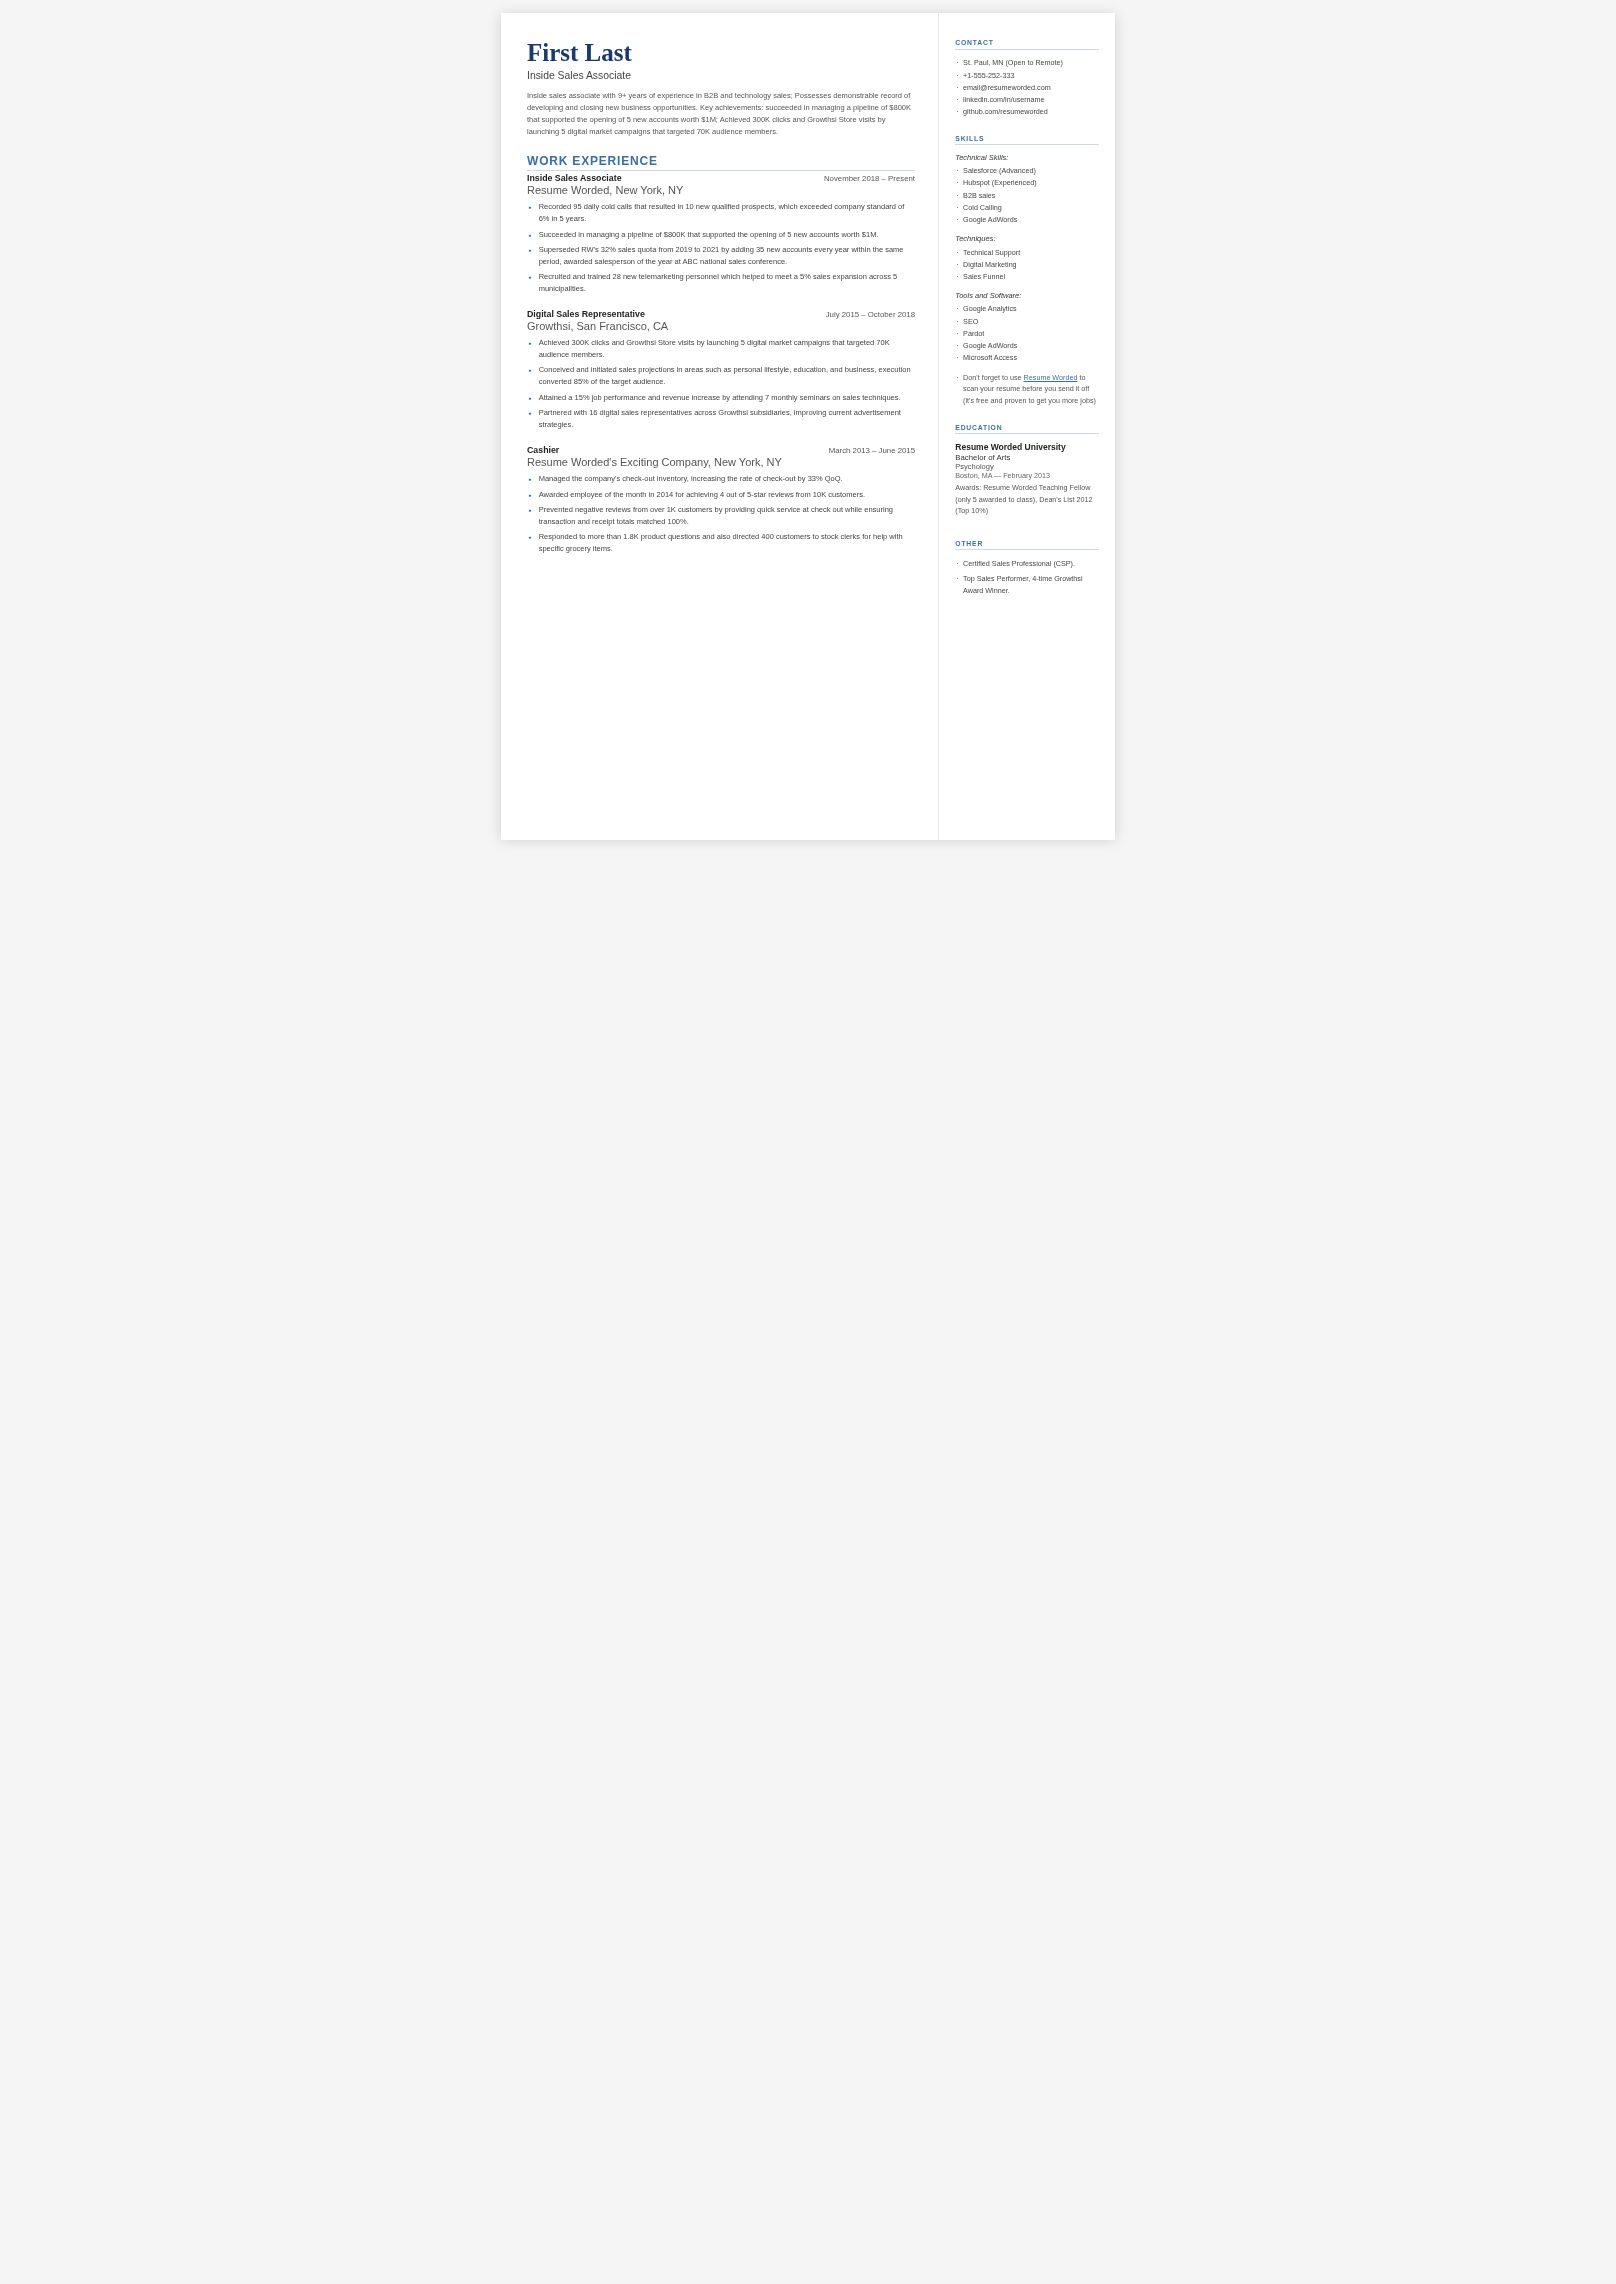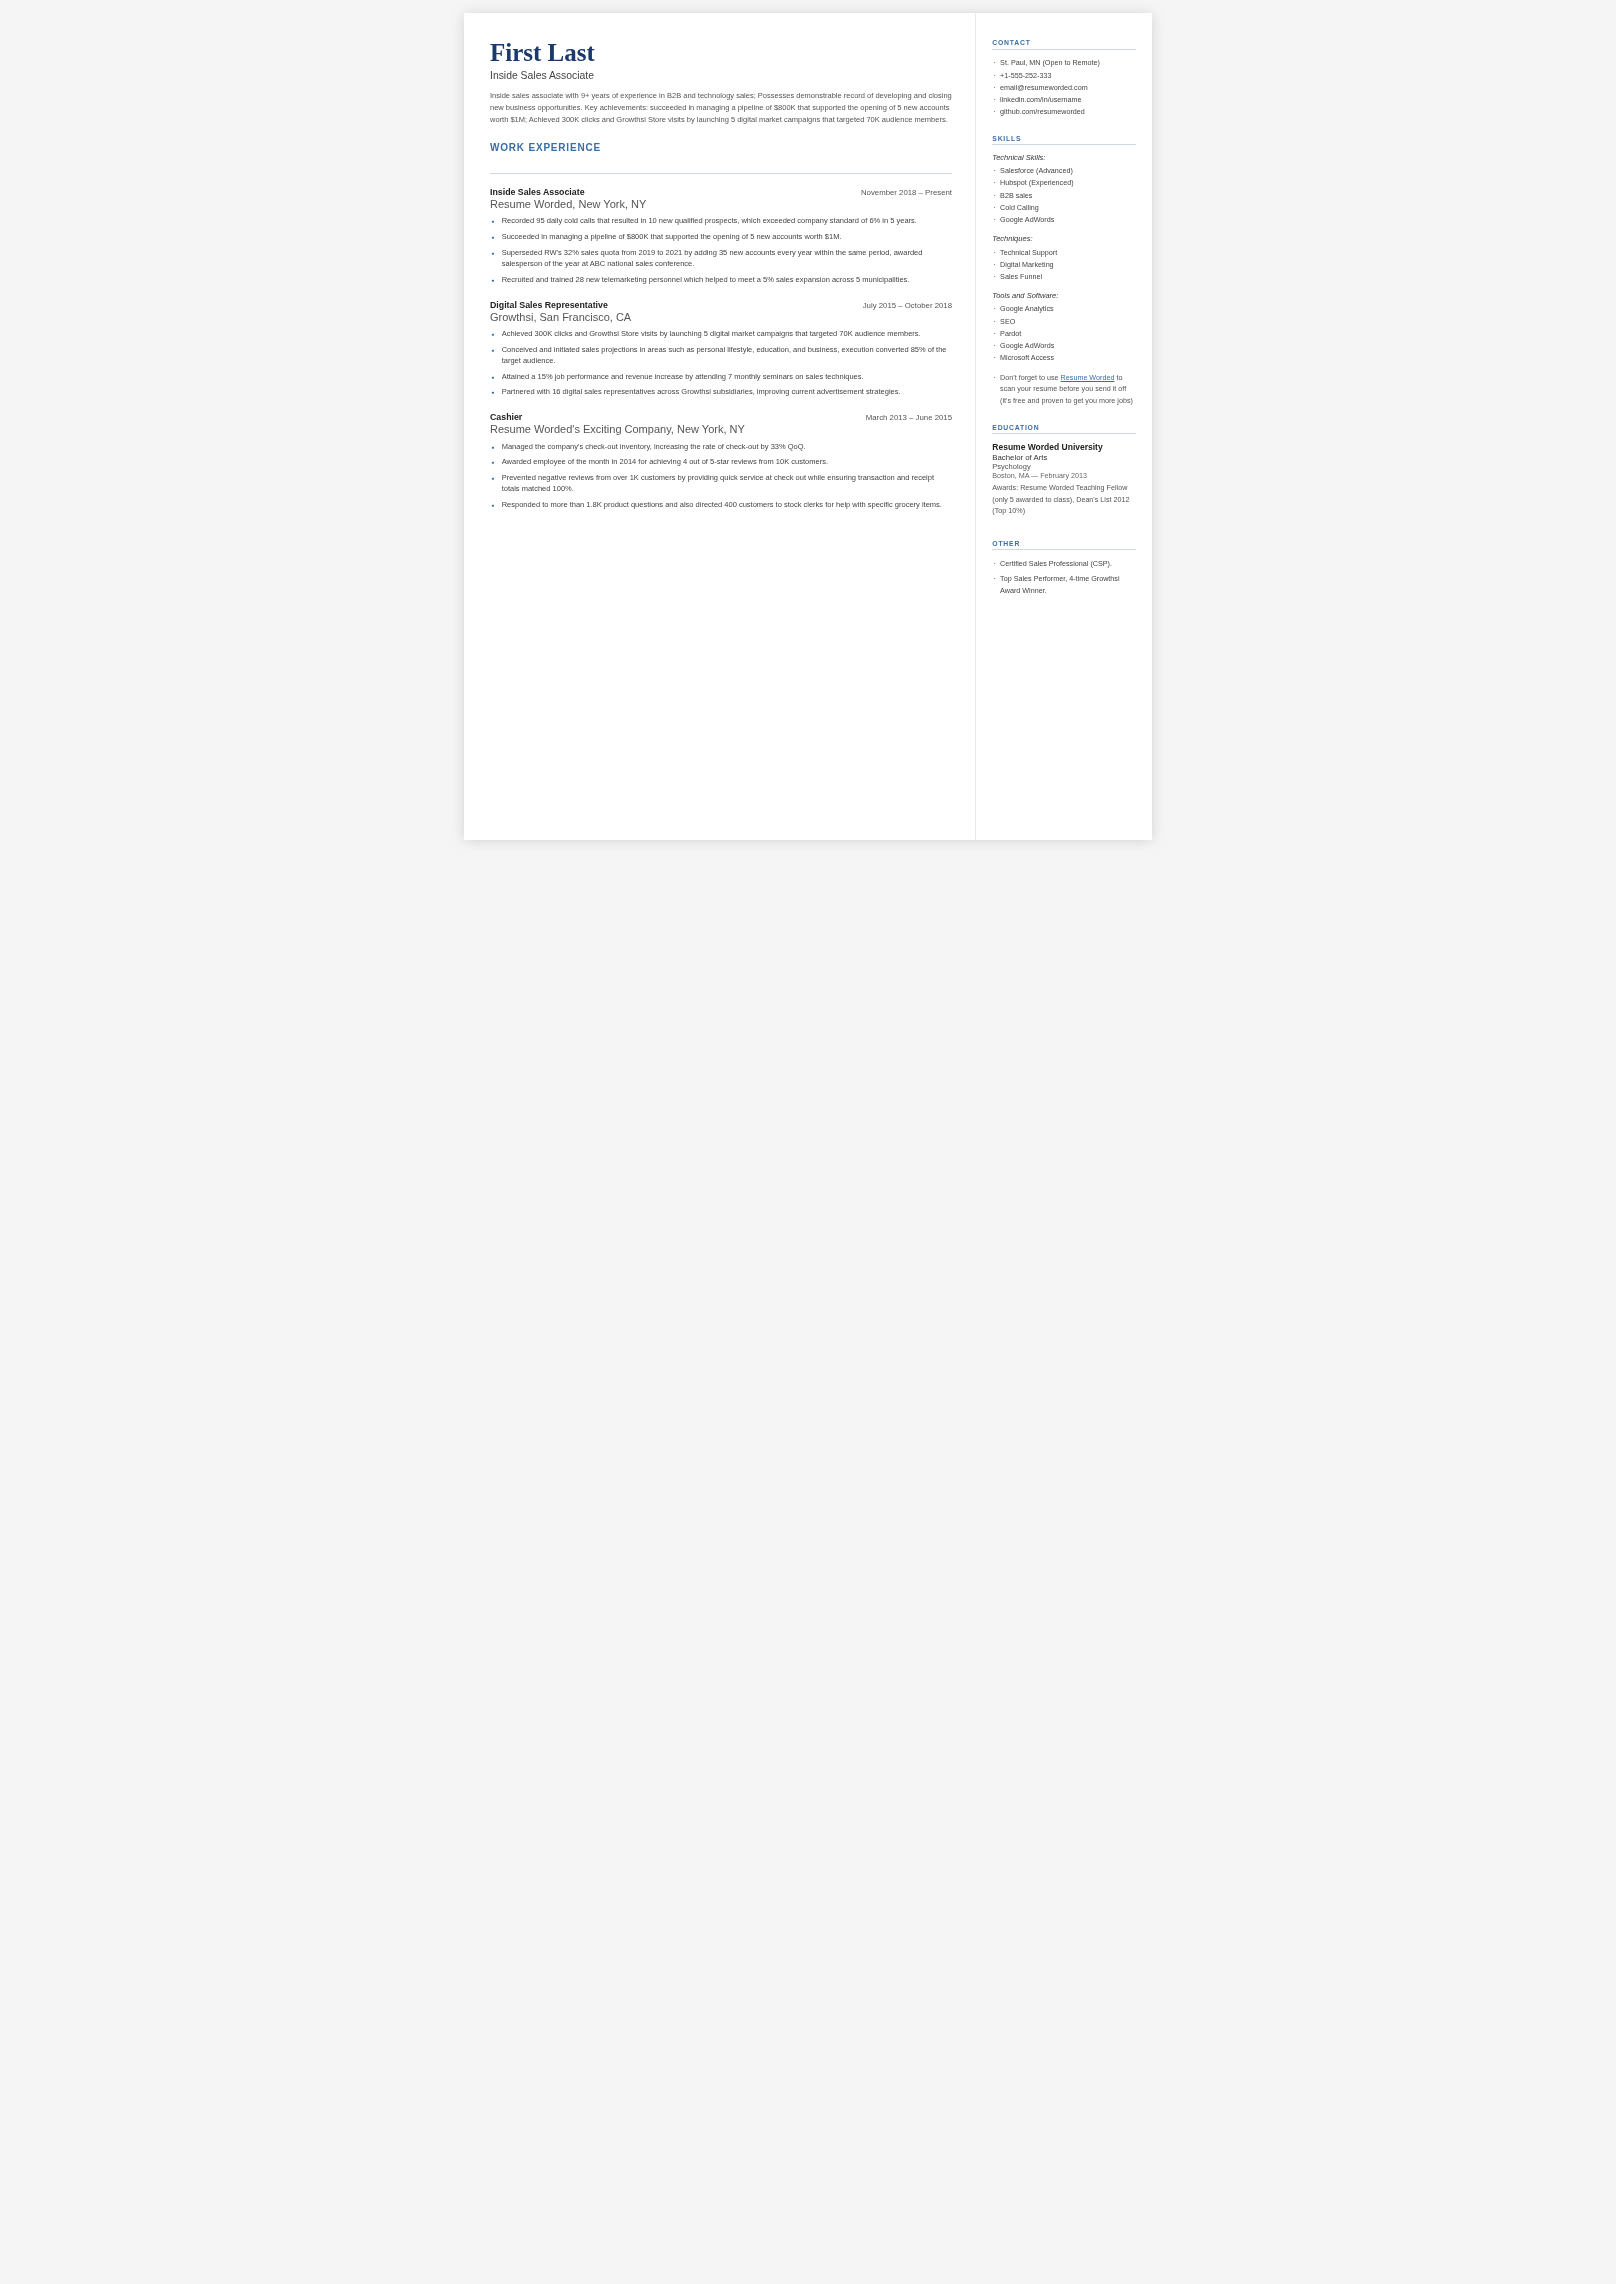--- a/index.html
+++ b/index.html
@@ -6,21 +6,21 @@
     body {
       font-family: 'Georgia', serif;
       background: #f5f5f5;
       display: flex;
       justify-content: center;
       align-items: flex-start;
       min-height: 100vh;
       padding: 13px;
     }
     .resume-page {
-      width: 688px;
+      width: 614px;
       background: #fff;
       display: flex;
       box-shadow: 0 1.3px 13px rgba(0,0,0,0.15);
       min-height: 827px;
     }
     
     .left-col {
       flex: 1;
       padding: 26px 23px 26px 26px;
       border-right: 0.7px solid #e8e8e8;
@@ -41,28 +41,28 @@
       font-weight: normal;
     }
     .summary {
       font-size: 7.5px;
       color: #555;
       line-height: 1.6;
       font-family: Liberation Sans, sans-serif;
       margin-bottom: 15.6px;
     }
     .section-header {
-      font-size: 10px;
+      font-size: 12px;
       font-weight: 700;
       color: #3a6ea5;
       letter-spacing: 0.8px;
       text-transform: uppercase;
       border-bottom: 0.7px solid #d0d8e4;
-      padding-bottom: 20px;
-      margin-bottom: 13px;
+      padding-bottom: 2px;
+      margin-bottom: 2px;
       font-family: Arial, sans-serif;
     }
     .job-block {
       margin-bottom: 14.3px;
     }
     .job-header {
       display: flex;
       justify-content: space-between;
       align-items: baseline;
       margin-bottom: 1.3px;

